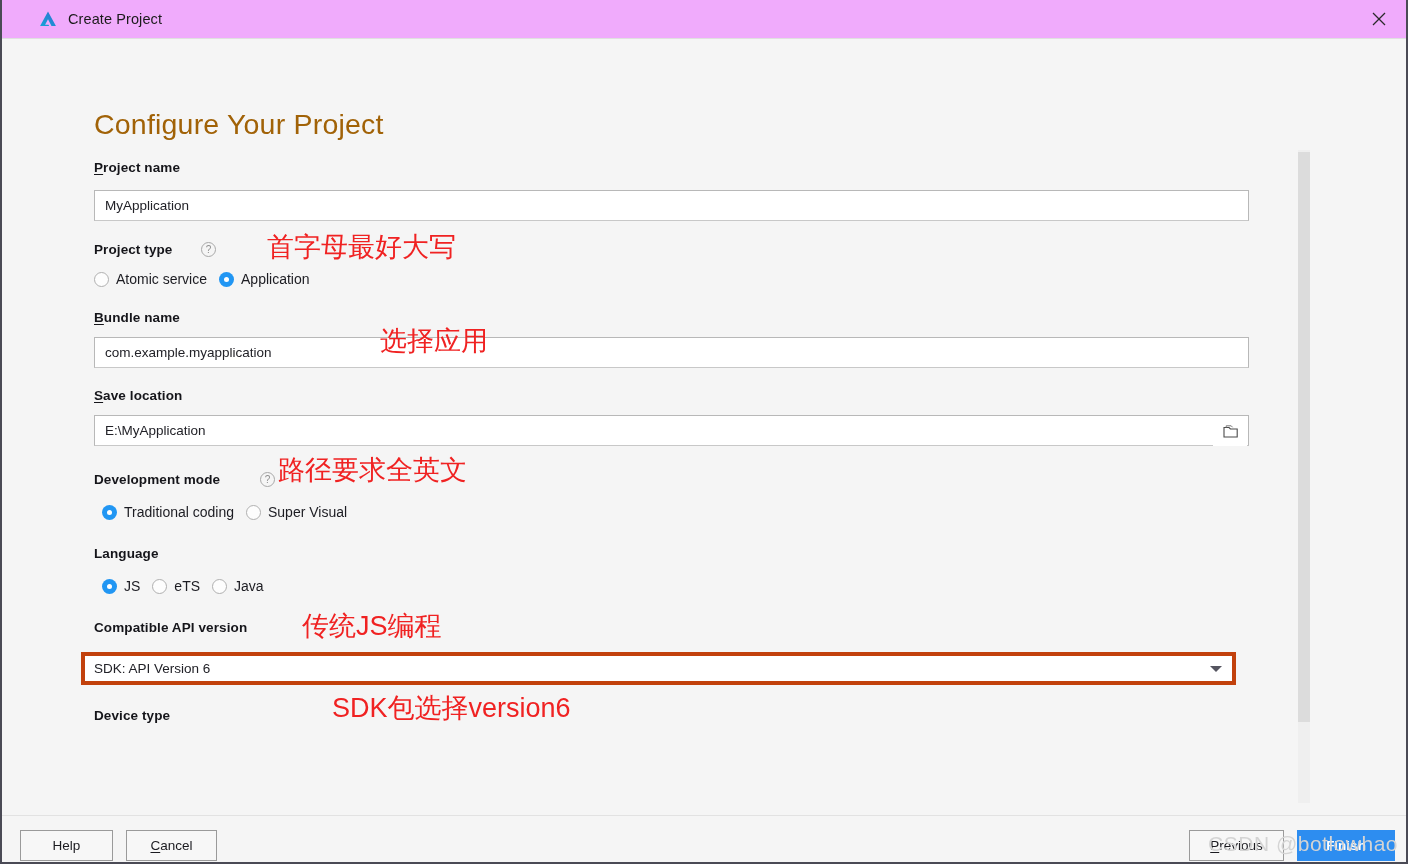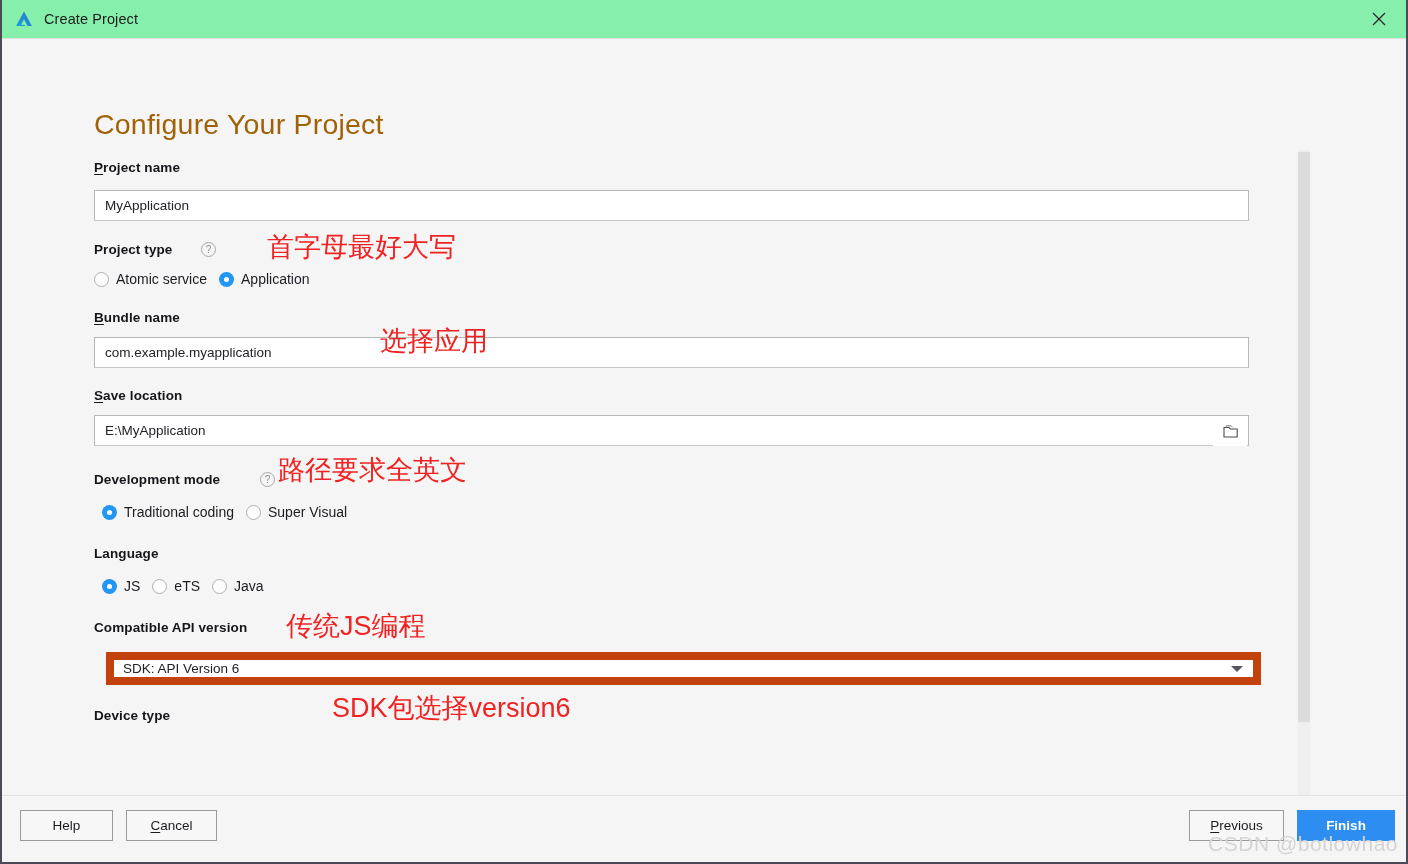--- a/index.html
+++ b/index.html
@@ -19,24 +19,25 @@
     border-left: 2px solid #4a4a55;
     border-right: 2px solid #4a4a55;
     border-bottom: 2px solid #4a4a55;
   }
 
   
   #titlebar {
     position: absolute;
     left: 0; top: 0; right: 0;
     height: 39px;
-    background: #86efac;
+    background: #f0abfc;
     border-bottom: 1px solid #e0e0e0;
     display: flex;
     align-items: center;
+    padding-left: 24px;
   }
   #app-icon {
     margin-left: 12px;
     width: 20px; height: 20px;
     flex: 0 0 auto;
     display: block;
   }
   #title-text {
     margin-left: 10px;
     font-size: 14.5px;
@@ -158,24 +159,24 @@
     font-size: 10px;
     line-height: 13px;
     text-align: center;
     cursor: pointer;
     font-family: "Liberation Sans", sans-serif;
   }
 
   
   #api-combo {
     position: absolute;
-    left: 104px; top: 613px;
+    left: 79px; top: 613px;
     width: 1155px; height: 33px;
     background: #ffffff;
-    border: 8px solid #c2410c;
+    border: 4px solid #c2410c;
     display: flex;
     align-items: center;
     font-size: 13.5px;
     color: #222228;
     padding-left: 9px;
     cursor: pointer;
   }
   #combo-arrow {
     position: absolute;
     right: 10px; top: 50%;
@@ -208,21 +209,21 @@
     font-family: Liberation Sans, sans-serif;
     white-space: nowrap;
     pointer-events: none;
     font-weight: 400;
   }
 
   
   #footer {
     position: absolute;
     left: 0; right: 0; bottom: 0;
-    height: 67px;
+    height: 47px;
     background: #f5f5f5;
     border-top: 1px solid #e2e2e2;
   }
   .btn {
     position: absolute;
     top: 14px;
     height: 31px;
     background: #f7f7f7;
     border: 1px solid #9a9a9a;
     font-size: 13.5px;
@@ -350,21 +351,21 @@
 
     <div class="field-label" style="left:92px; top:669px;">Device type</div>
 
     <div id="scroll-track"></div>
     <div id="scroll-thumb"></div>
 
     <div id="annotations">
         <div class="annot" style="left: 265px; top: 190px; font-size: 27px; color: rgb(240, 34, 34);">首字母最好大写</div>
         <div class="annot" style="left: 378px; top: 267px; font-size: 27px; color: rgb(240, 34, 34); margin-top: 17px;">选择应用</div>
         <div class="annot" style="left: 276px; top: 413px; font-size: 27px; color: rgb(240, 34, 34);">路径要求全英文</div>
-        <div class="annot" style="left: 284px; top: 569px; font-size: 27px; color: rgb(240, 34, 34);">传统JS编程</div>
+        <div class="annot" style="left: 300px; top: 569px; font-size: 27px; color: rgb(240, 34, 34);">传统JS编程</div>
         <div class="annot" style="left: 330px; top: 651px; font-size: 27px; color: rgb(240, 34, 34);">SDK包选择version6</div>
       </div>
   </div>
 
   <div id="footer">
     <div class="btn" style="left:18px; width:93px;">
         <span>Help</span>
       </div>
     <div class="btn" style="left:124px; width:91px;">
         <span class="mn">C</span>

